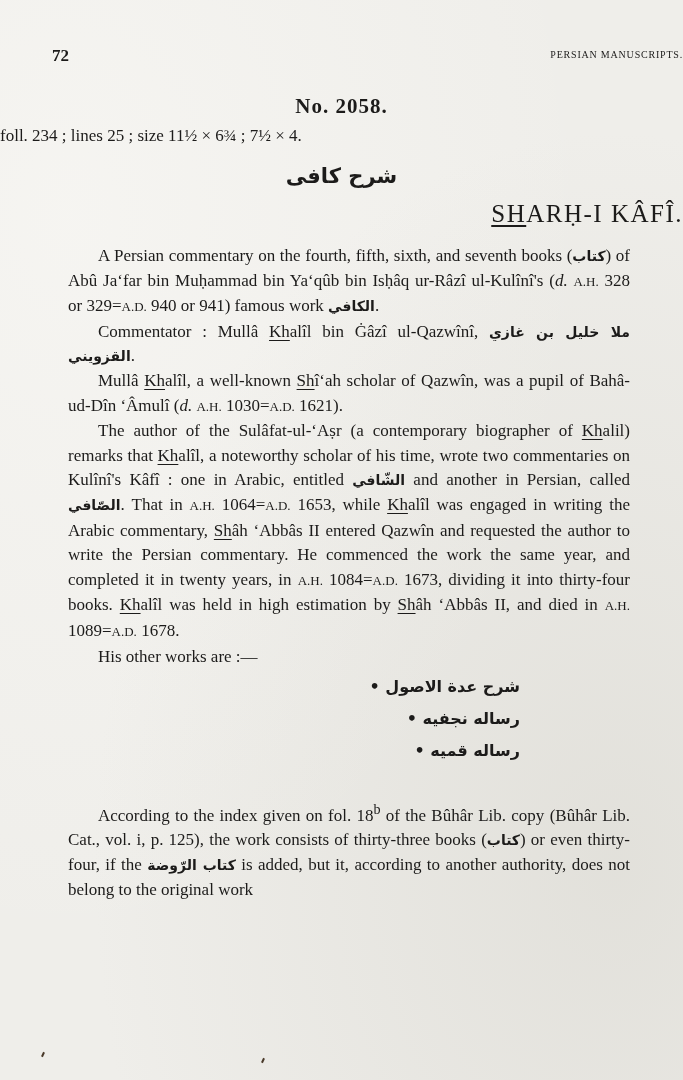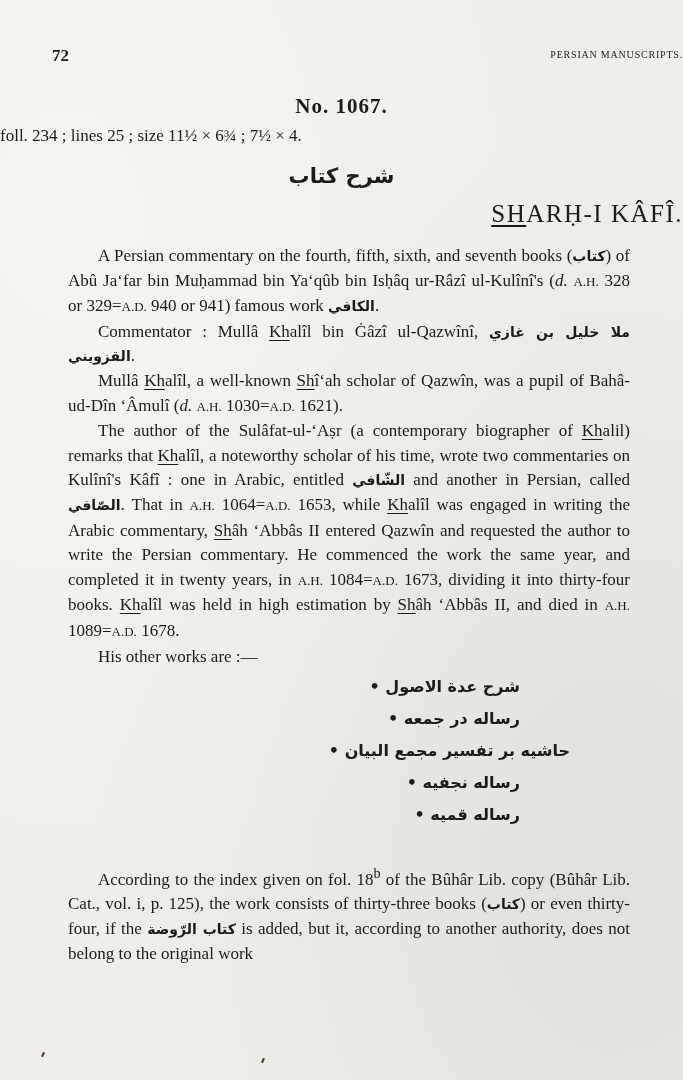--- a/index.html
+++ b/index.html
@@ -42,41 +42,39 @@
 </head>
 <body>
 
 <div class="page">
 
   <div class="running-head">
     <span class="page-number">72</span>
     <span class="running-title">PERSIAN MANUSCRIPTS.</span>
   </div>
 
-  <div class="entry-number">No. 1067.</div>
+  <div class="entry-number">No. 2058.</div>
   <div class="specs">foll. 234 ; lines 25 ; size 11½ × 6¾ ; 7½ × 4.</div>
-  <div class="arabic-title">شرح كتاب</div>
+  <div class="arabic-title">شرح كافى</div>
   <div class="latin-title"><span class="u">SH</span><span>ARḤ-I KÂFÎ.</span></div>
 
   <div class="body-text">
 
     <p><span>A Persian commentary on the fourth, fifth, sixth, and seventh books (</span><span class="ar">كتاب</span><span>) of Abû Ja‘far bin Muḥammad bin Ya‘qûb bin Isḥâq ur-Râzî ul-Kulînî's (</span><i>d.</i> <span class="sc">A.H.</span><span> 328 or 329=</span><span class="sc">A.D.</span><span> 940 or 941) famous work </span><span class="ar">الكافي</span><span>.</span></p>
 
     <p><span>Commentator : Mullâ </span><span class="u">Kh</span><span>alîl bin Ġâzî ul-Qazwînî, </span><span class="ar">ملا خليل بن غازي القزويني</span><span>.</span></p>
 
     <p><span>Mullâ </span><span class="u">Kh</span><span>alîl, a well-known </span><span class="u">Sh</span><span>î‘ah scholar of Qazwîn, was a pupil of Bahâ-ud-Dîn ‘Âmulî (</span><i>d.</i> <span class="sc">A.H.</span><span> 1030=</span><span class="sc">A.D.</span><span> 1621).</span></p>
 
     <p><span>The author of the Sulâfat-ul-‘Aṣr (a contemporary biographer of </span><span class="u">Kh</span><span>alil) remarks that </span><span class="u">Kh</span><span>alîl, a noteworthy scholar of his time, wrote two commentaries on Kulînî's Kâfî : one in Arabic, entitled </span><span class="ar">الشّافي</span><span> and another in Persian, called </span><span class="ar">الصّافي</span><span>. That in </span><span class="sc">A.H.</span><span> 1064=</span><span class="sc">A.D.</span><span> 1653, while </span><span class="u">Kh</span><span>alîl was engaged in writing the Arabic commentary, </span><span class="u">Sh</span><span>âh ‘Abbâs II entered Qazwîn and requested the author to write the Persian commentary. He commenced the work the same year, and completed it in twenty years, in </span><span class="sc">A.H.</span><span> 1084=</span><span class="sc">A.D.</span><span> 1673, dividing it into thirty-four books. </span><span class="u">Kh</span><span>alîl was held in high estimation by </span><span class="u">Sh</span><span>âh ‘Abbâs II, and died in </span><span class="sc">A.H.</span><span> 1089=</span><span class="sc">A.D.</span><span> 1678.</span></p>
 
     <p class="works-intro">His other works are :—</p>
 
     <ul class="works-list">
       <li><span>شرح عدة الاصول</span> <span class="bullet">•</span></li>
-      <li><span>رساله در جمعه</span> <span class="bullet">•</span></li>
-      <li style="padding-right:60px"><span>حاشيه بر تفسير مجمع البيان</span> <span class="bullet">•</span></li>
       <li><span>رساله نجفيه</span> <span class="bullet">•</span></li>
       <li><span>رساله قميه</span> <span class="bullet">•</span></li>
     </ul>
 
     <div class="gap"></div>
 
 
     <p><span>According to the index given on fol. 18</span><sup>b</sup><span> of the Bûhâr Lib. copy (Bûhâr Lib. Cat., vol. i, p. 125), the work consists of thirty-three books (</span><span class="ar">كتاب</span><span>) or even thirty-four, if the </span><span class="ar">كتاب الرّوضة</span><span> is added, but it, according to another authority, does not belong to the original work</span></p>
   </div>
 

